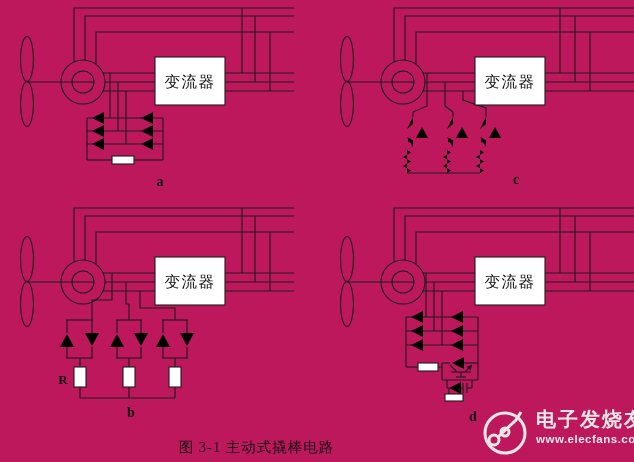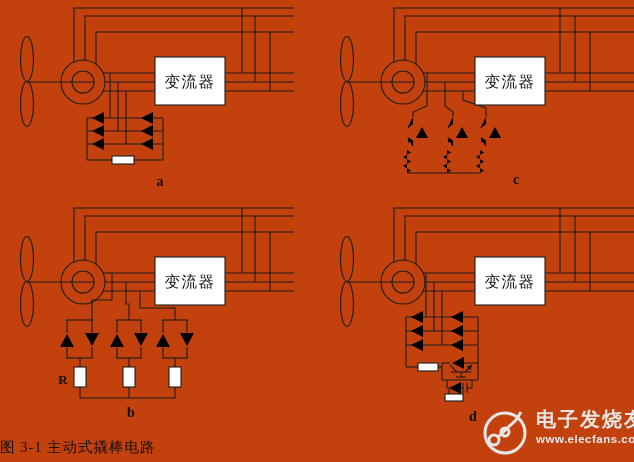--- a/index.html
+++ b/index.html
@@ -1,29 +1,29 @@
 <!DOCTYPE html>
 <html><head>
 <meta charset="utf-8">
 <style>
   html,body{margin:0;padding:0;background:#ffffff;}
-  #stage{position:relative;width:634px;height:462px;background:#c2410c;overflow:hidden;
+  #stage{position:relative;width:634px;height:462px;background:#be185d;overflow:hidden;
          font-family:"Liberation Serif",serif;}
   .panel{position:absolute;}
   
   .panel line,.panel polyline,.panel circle,.panel ellipse,.panel rect,.panel polygon,
   #wm-logo circle,#wm-logo polyline{
       stroke:#1c1c1c;fill:none;stroke-width:1.1;}
   .panel .wfill{fill:#ffffff;}
   .panel .fdark{fill:#1c1c1c;stroke:none;}
   .panel text{stroke:none;fill:#111;}
   text.cjk{font-family:"Liberation Serif",serif;font-size:15.5px;letter-spacing:1.5px;text-anchor:middle;}
   text.plabel{font-family:"Liberation Serif",serif;font-weight:bold;font-size:14px;text-anchor:middle;}
   text.rlabel{font-family:"Liberation Serif",serif;font-weight:bold;font-size:13px;text-anchor:middle;}
-  #caption{position:absolute;left:0;top:438px;width:513px;text-align:left;
+  #caption{position:absolute;left:0;top:438px;width:513px;text-align:center;
            font-size:14.5px;color:#111;letter-spacing:1px;}
   #watermark{position:absolute;left:480px;top:406px;display:flex;align-items:flex-start;}
   #wm-logo circle,#wm-logo polyline{stroke:#e7e7e7;stroke-width:3;}
   #wm-text{margin-left:4px;color:#e7e7e7;font-weight:bold;font-family:"Liberation Sans",sans-serif;}
   #wm-brand{font-size:20px;letter-spacing:2px;line-height:26px;}
   #wm-url{font-size:11.5px;letter-spacing:.5px;line-height:14px;}
 </style>
 </head>
 <body>
 

